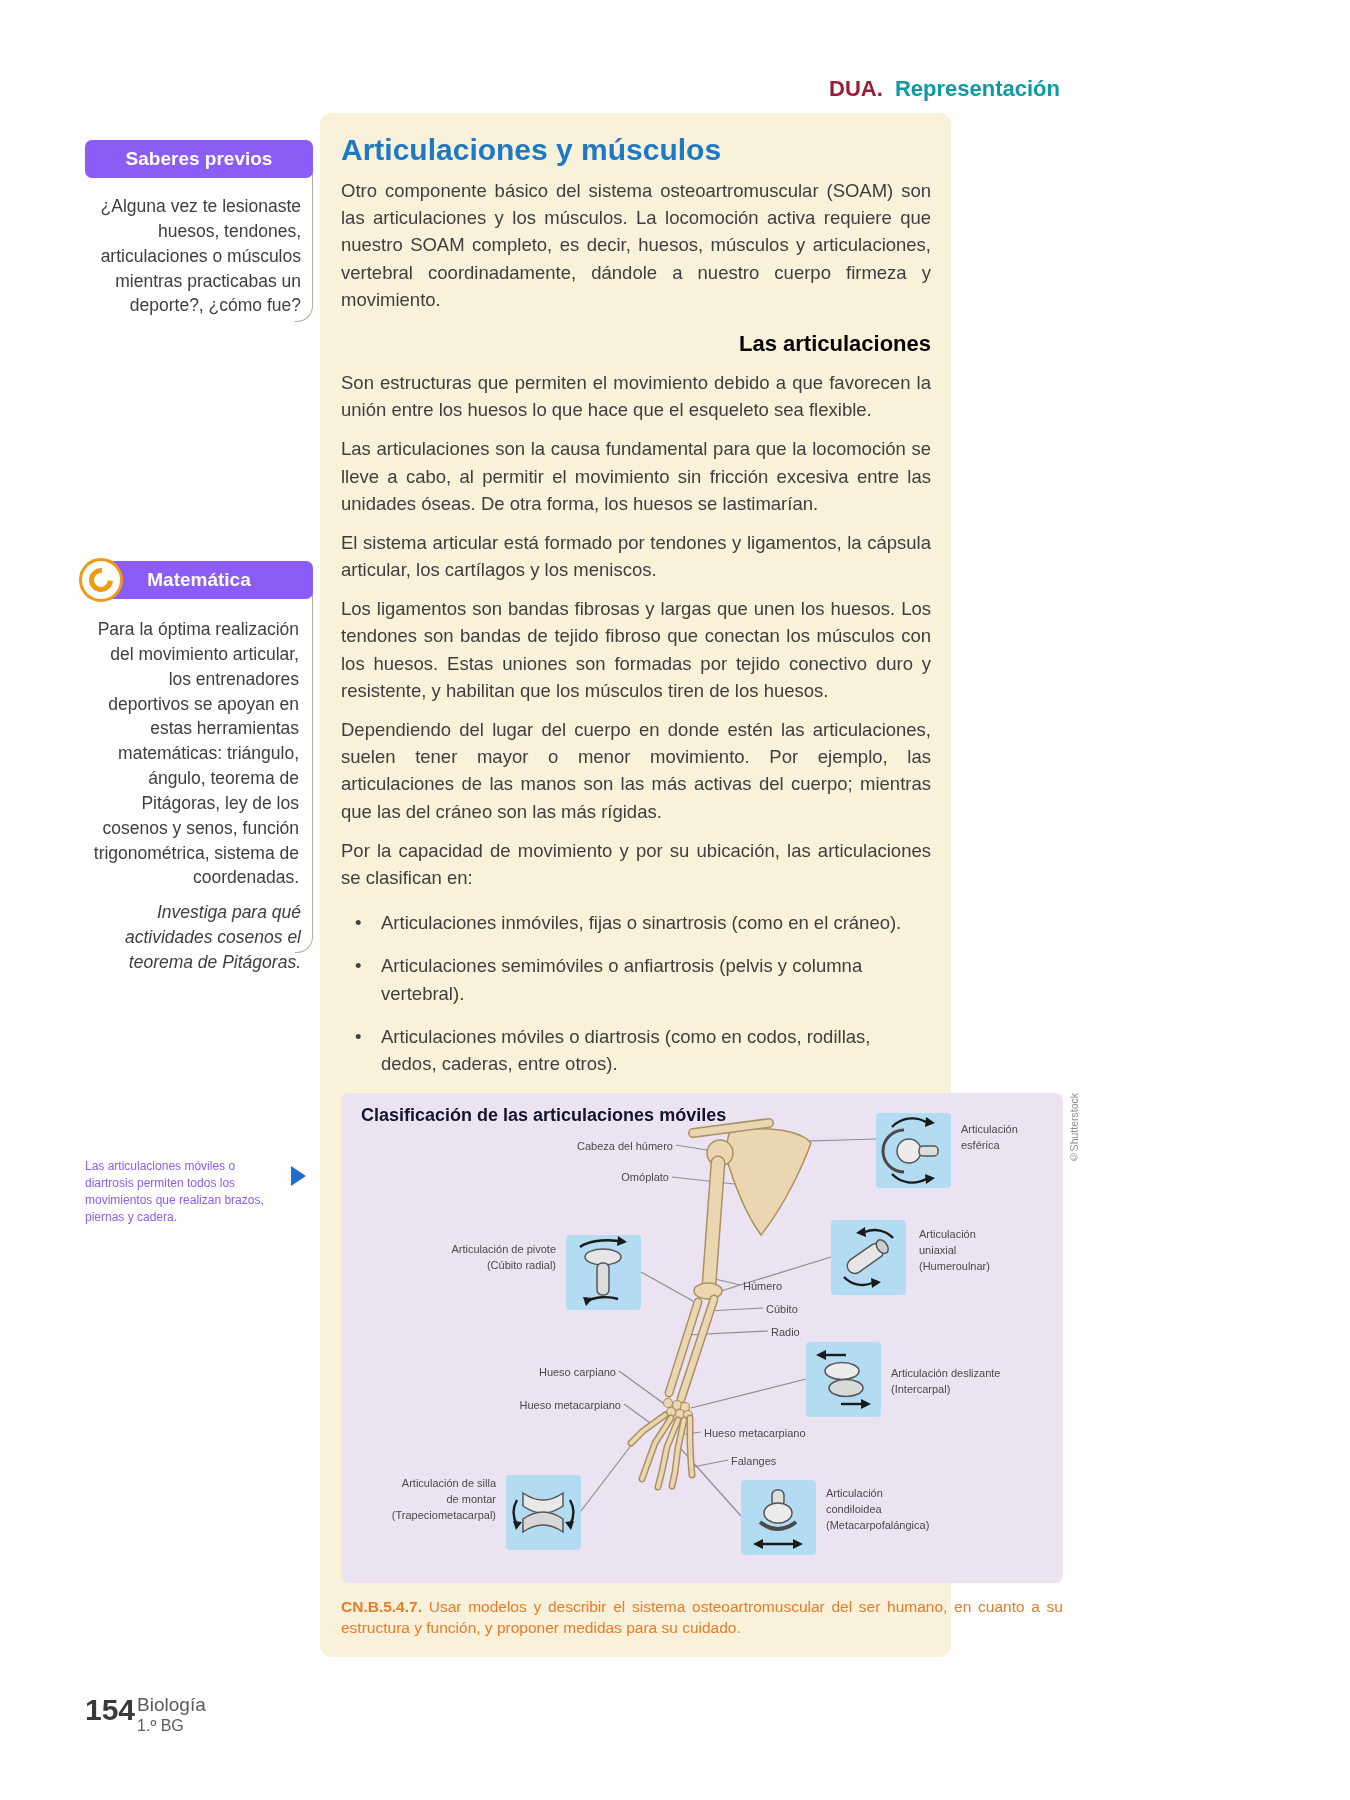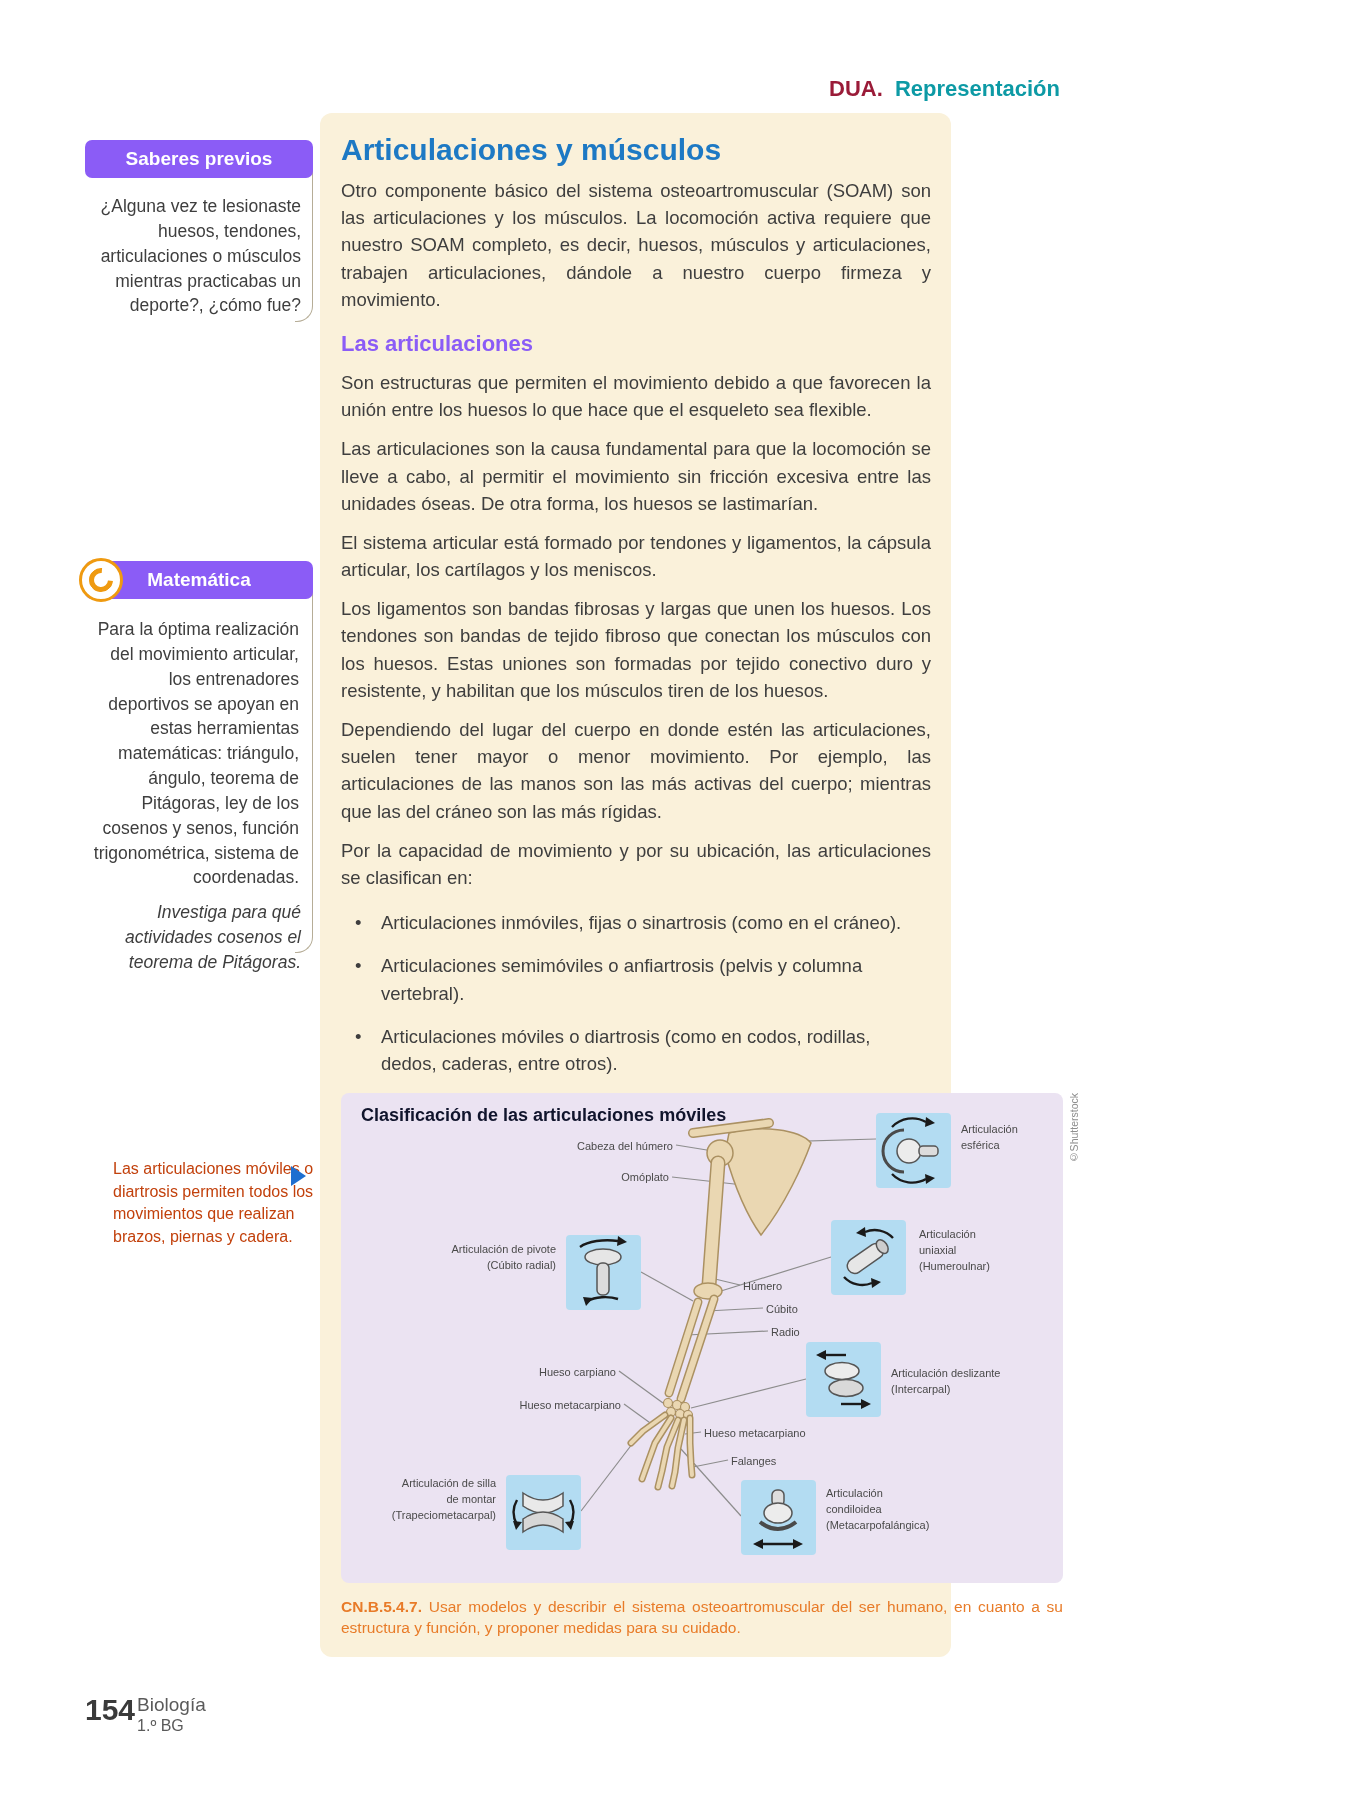--- a/index.html
+++ b/index.html
@@ -15,21 +15,21 @@
   .dua-value { color:#0d9aa5; margin-left:6px; }
 
   
   .main-panel {
     position:absolute; left:320px; top:113px; width:631px;
     background:#faf1da; border-radius:12px;
     padding:20px 20px 18px 21px;
   }
   .page-title { font-size:30px; font-weight:bold; color:#1d79c4; margin-bottom:10px; }
   p.body { font-size:18.5px; line-height:1.47; color:#3e3e3e; text-align:justify; margin-bottom:12px; }
-  .section-title { font-size:22px; font-weight:bold; color:#8b5cf6; margin:18px 0 12px; }
+  .section-title { font-size:22px; font-weight:bold; color:#000000; margin:18px 0 12px;text-align:right; }
   .bullet { position:relative; padding-left:34px; margin:0 0 16px 6px;
             font-size:18.5px; line-height:1.47; color:#3e3e3e; }
   .bullet::before { content:"•"; position:absolute; left:8px; top:0; color:#3e3e3e; }
 
   
   .figure { position:relative; width:722px; height:490px; background:#ebe3f2;
             border-radius:8px; margin-top:8px; }
   .figure-title { position:absolute; left:20px; top:12px; font-size:18px; font-weight:bold; color:#10142c; }
   .fig-svg { position:absolute; left:0; top:0; width:722px; height:490px; }
   .flabel { position:absolute; font-size:11px; line-height:16px; color:#4a4a4a; white-space:pre-line; }
@@ -53,22 +53,22 @@
                   color:#3e3e3e; text-align:right; }
   .matematica { position:absolute; left:85px; top:561px; width:228px; }
   .mat-icon { position:absolute; left:-6px; top:-3px; width:44px; height:44px; background:#fff;
               border:3px solid #ef9a10; border-radius:50%; z-index:3; }
   .mat-icon::after { content:""; position:absolute; inset:7px; border:5px solid #ef9a10;
                      border-right-color:transparent; border-radius:50%; transform:rotate(-40deg); }
   .mat-text { margin-top:18px; padding-right:14px; font-size:17.5px; line-height:1.42;
               color:#3e3e3e; text-align:right; }
   .mat-italic { margin-top:10px; padding-right:12px; font-size:17.5px; line-height:1.42;
                 color:#3e3e3e; text-align:right; font-style:italic; }
-  .note { position:absolute; left:85px; top:1158px; width:202px; font-size:16px;
-          line-height:1.42; color:#c2410c;margin-left:28px; }
+  .note { position:absolute; left:85px; top:1158px; width:202px; font-size:12px;
+          line-height:1.42; color:#8b5cf6; }
   .note-arrow { position:absolute; left:291px; top:1166px; width:0; height:0;
                 border-left:15px solid #1e6fd0; border-top:10px solid transparent;
                 border-bottom:10px solid transparent; }
 
   
   .pagefoot { position:absolute; left:85px; top:1695px; display:flex; gap:2px; align-items:flex-start; }
   .pagenum { font-size:30px; font-weight:bold; color:#3a3a3a; line-height:1; }
   .pf-col { display:flex; flex-direction:column; }
   .pf-subject { font-size:19px; color:#5a5a5a; line-height:1.1; }
   .pf-grade { font-size:16px; color:#5a5a5a; line-height:1.2; }
@@ -96,21 +96,21 @@
     <div class="badge">Matemática</div>
     <div class="mat-text">Para la óptima realización del movimiento articular, los entrenadores deportivos se apoyan en estas herramientas matemáticas: triángulo, ángulo, teorema de Pitágoras, ley de los cosenos y senos, función trigonométrica, sistema de coordenadas.</div>
     <div class="mat-italic">Investiga para qué actividades cosenos el teorema de Pitágoras.</div>
   </aside>
 
   <aside class="note">Las articulaciones móviles o diartrosis permiten todos los movimientos que realizan brazos, piernas y cadera.</aside>
   <div class="note-arrow"></div>
 
   <main class="main-panel">
     <h1 class="page-title">Articulaciones y músculos</h1>
-    <p class="body">Otro componente básico del sistema osteoartromuscular (SOAM) son las articulaciones y los músculos. La locomoción activa requiere que nuestro SOAM completo, es decir, huesos, músculos y articulaciones, trabajen articulaciones, dándole a nuestro cuerpo firmeza y movimiento.</p>
+    <p class="body">Otro componente básico del sistema osteoartromuscular (SOAM) son las articulaciones y los músculos. La locomoción activa requiere que nuestro SOAM completo, es decir, huesos, músculos y articulaciones, vertebral coordinadamente, dándole a nuestro cuerpo firmeza y movimiento.</p>
     <h2 class="section-title">Las articulaciones</h2>
     <p class="body">Son estructuras que permiten el movimiento debido a que favorecen la unión entre los huesos lo que hace que el esqueleto sea flexible.</p>
     <p class="body">Las articulaciones son la causa fundamental para que la locomoción se lleve a cabo, al permitir el movimiento sin fricción excesiva entre las unidades óseas. De otra forma, los huesos se lastimarían.</p>
     <p class="body">El sistema articular está formado por tendones y ligamentos, la cápsula articular, los cartílagos y los meniscos.</p>
     <p class="body">Los ligamentos son bandas fibrosas y largas que unen los huesos. Los tendones son bandas de tejido fibroso que conectan los músculos con los huesos. Estas uniones son formadas por tejido conectivo duro y resistente, y habilitan que los músculos tiren de los huesos.</p>
     <p class="body">Dependiendo del lugar del cuerpo en donde estén las articulaciones, suelen tener mayor o menor movimiento. Por ejemplo, las articulaciones de las manos son las más activas del cuerpo; mientras que las del cráneo son las más rígidas.</p>
     <p class="body" style="margin-bottom:18px;">Por la capacidad de movimiento y por su ubicación, las articulaciones se clasifican en:</p>
     <div class="bullet">Articulaciones inmóviles, fijas o sinartrosis (como en el cráneo).</div>
     <div class="bullet">Articulaciones semimóviles o anfiartrosis (pelvis y columna vertebral).</div>
     <div class="bullet">Articulaciones móviles o diartrosis (como en codos, rodillas, dedos, caderas, entre otros).</div>

